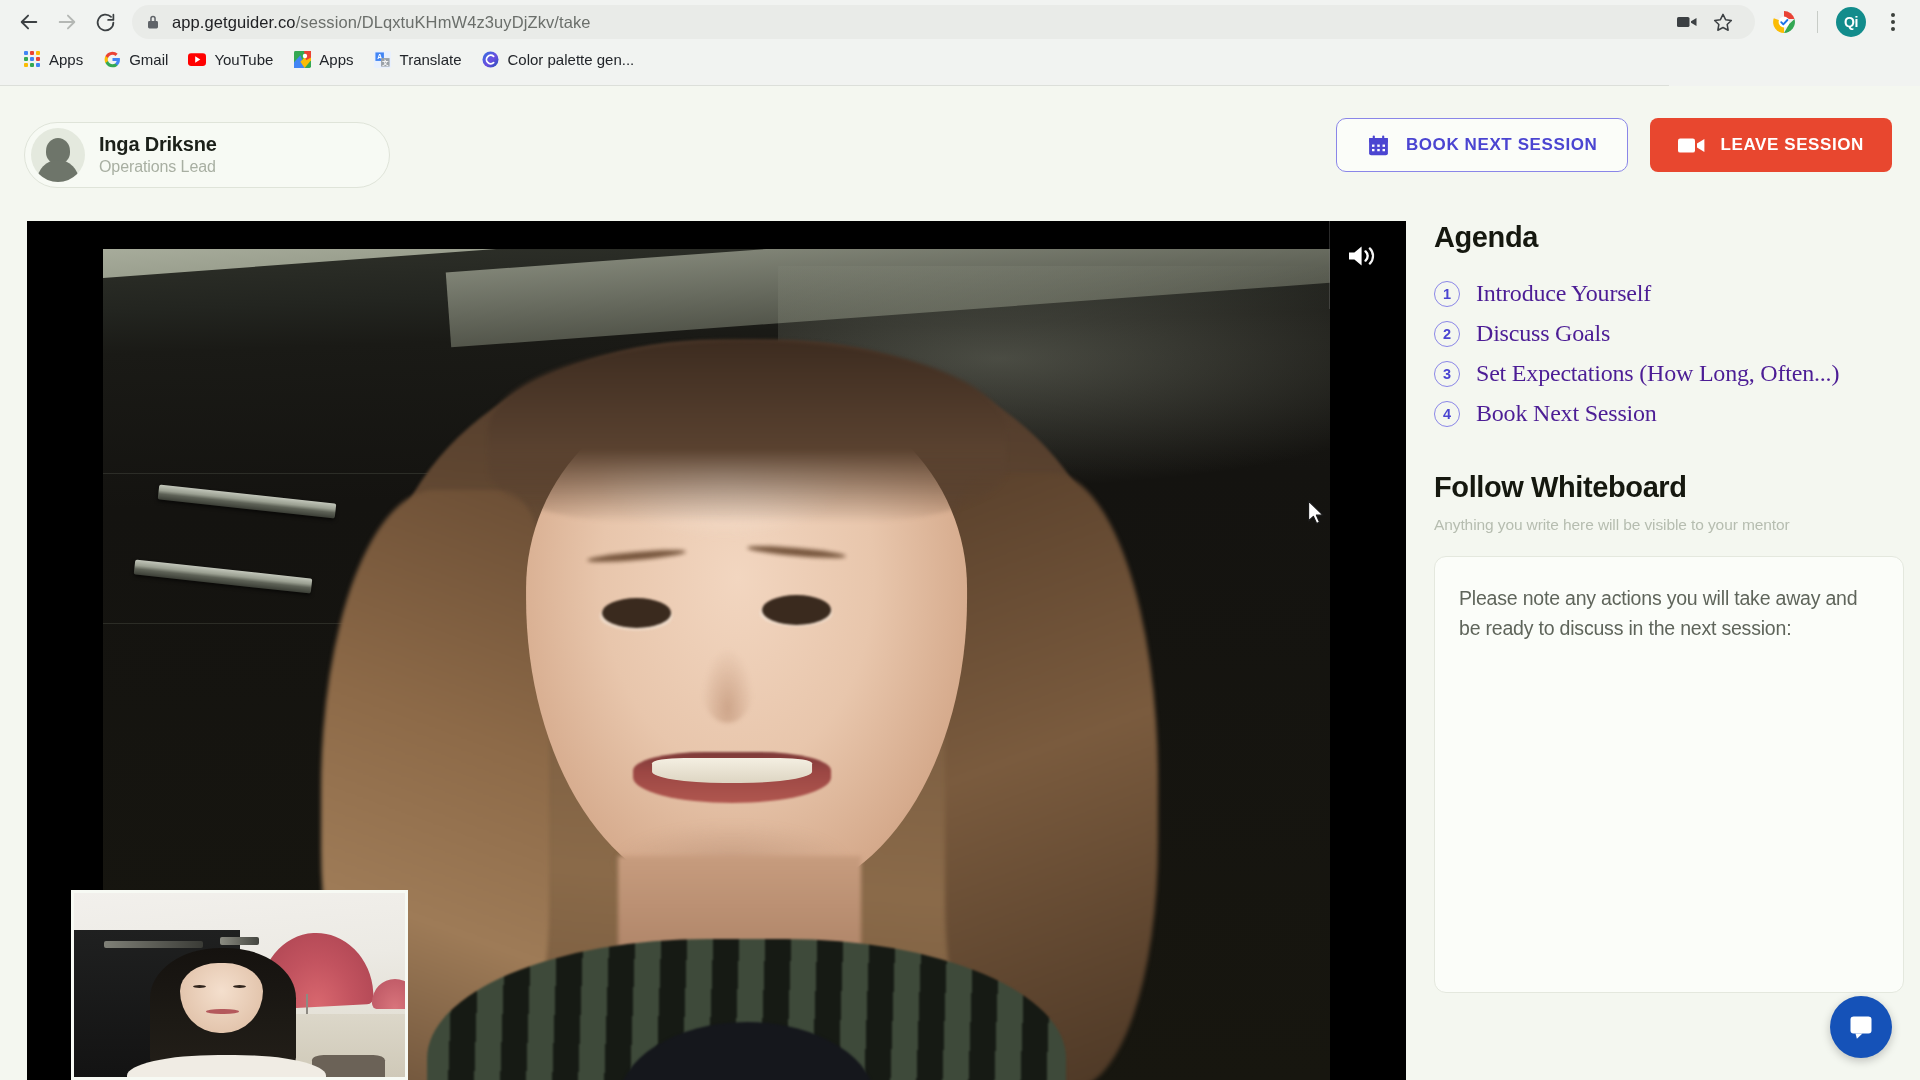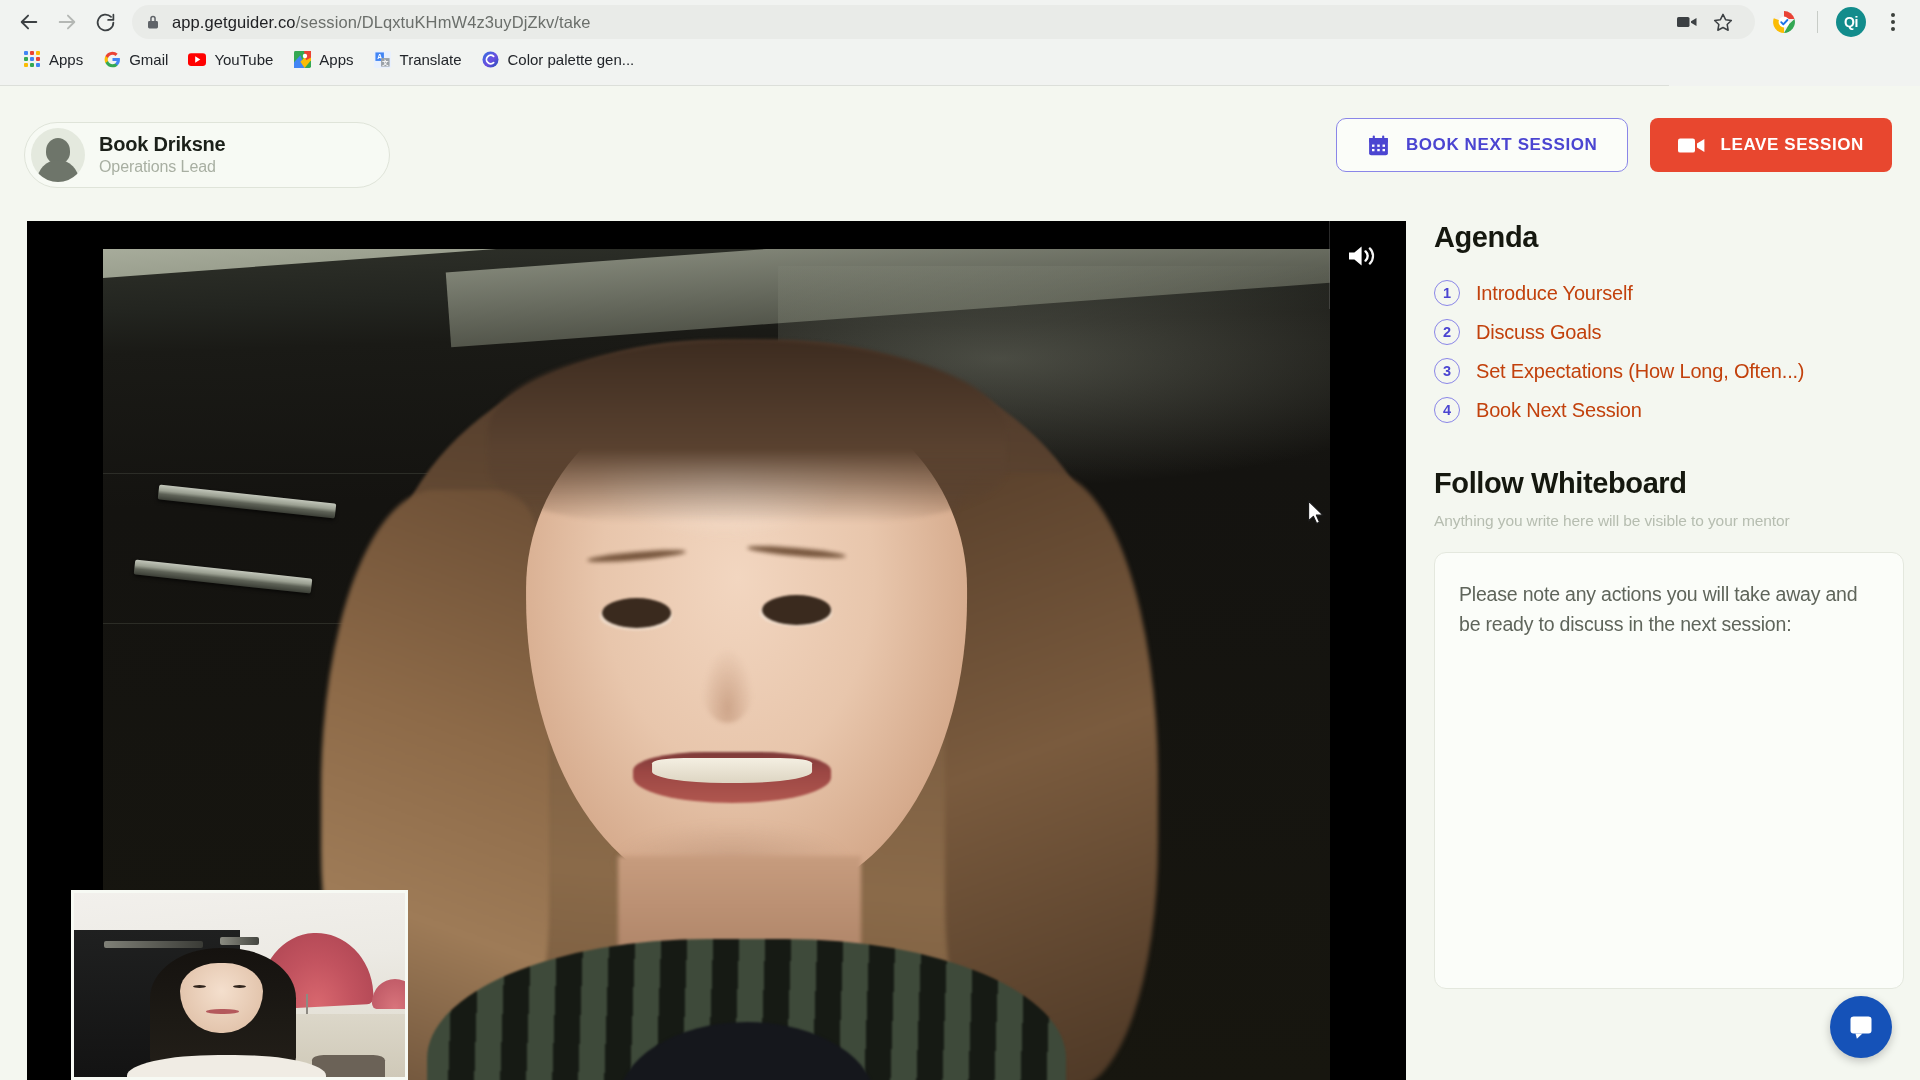--- a/index.html
+++ b/index.html
@@ -664,23 +664,24 @@
     border: 1.6px solid #8a86e8;
     border-radius: 50%;
     color: #4b45d1;
     font-size: 14.5px;
     font-weight: bold;
     display: flex;
     align-items: center;
     justify-content: center;
   }
   .agenda-label {
-    font-size: 20px;
-    color: #c2410c;
+    font-size: 24px;
+    color: #4c1d95;
     letter-spacing: -0.2px;
+    font-family: Liberation Serif, serif;
   }
 
   #whiteboard-section { margin-top: 44px; }
 
   #whiteboard-textarea {
     margin-top: 22px;
     width: 470px;
     height: 437px;
     border: 1.5px solid #e4e8de;
     border-radius: 12px;
@@ -879,21 +880,21 @@
 <div id="page">
 
   <div id="app-header">
 
     <div id="participant-chip">
       <div id="participant-avatar">
         <span class="head"></span>
           <span class="body"></span>
       </div>
       <div>
-        <div id="participant-name">Book Driksne</div>
+        <div id="participant-name">Inga Driksne</div>
         <div id="participant-role">Operations Lead</div>
       </div>
     </div>
 
     <div id="header-actions">
 
       <button id="book-next-session-button">
         <span style="display:flex">
           <svg width="23" height="23" viewBox="0 0 24 24" fill="#4b45d1">
             <rect x="2.2" y="4.2" width="19.6" height="18" rx="2.2"></rect>

